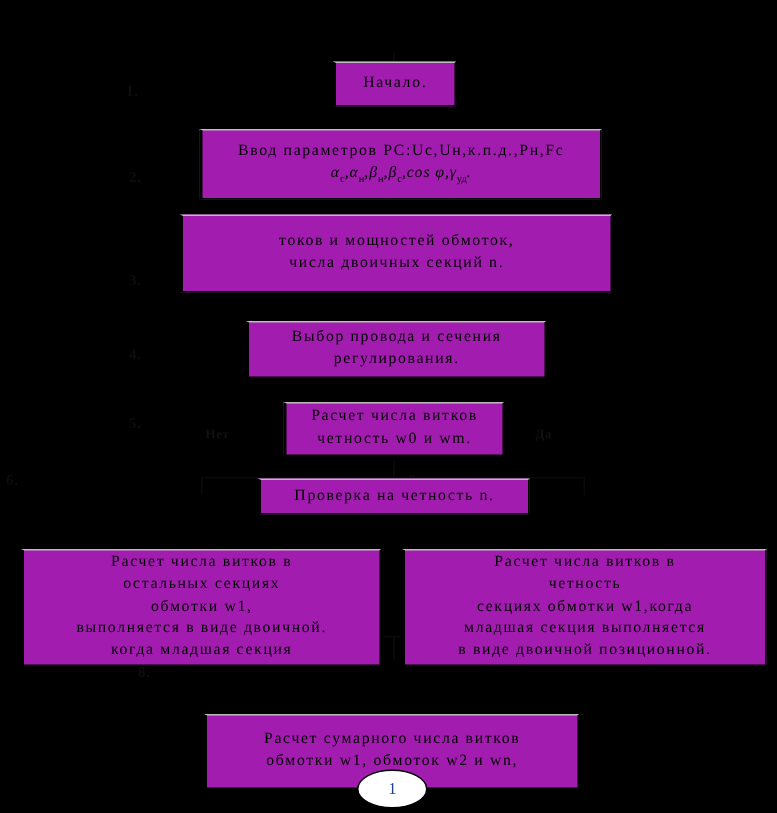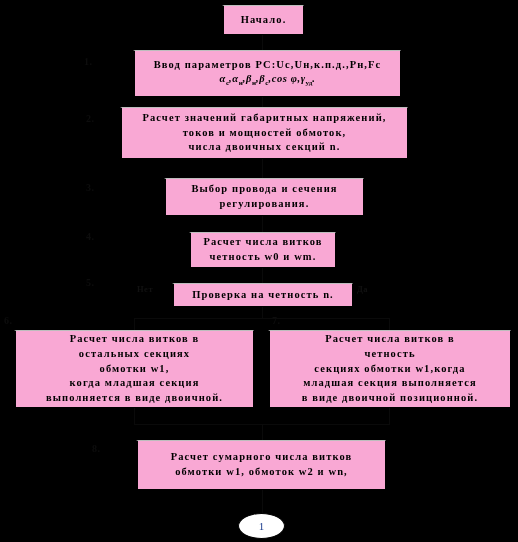--- a/index.html
+++ b/index.html
@@ -20,35 +20,36 @@
     position: absolute;
     left: 0; top: 0;
     width: 518px;
     height: 542px;
   }
 
   
   .node {
     position: absolute;
     box-sizing: border-box;
-    background: #f9a8d4;
+    background: #a21caf;
     color: #000000;
     border: 1px solid #000000;
     border-left: 2px solid #000000;
     border-top: 1px solid #bdbdbd;
     display: flex;
     flex-direction: column;
     align-items: center;
     justify-content: center;
     text-align: center;
     letter-spacing: 1.1px;
     font-size: 10.5px;
     line-height: 1.42;
-    font-weight: 700;
+    font-weight: 400;
     padding: 2px 4px;
+    margin-top: 36px;
   }
   .node .ln { display: block; white-space: nowrap; }
 
   .node.shadow-r {
     box-shadow: 2px 0 0 0 #000000;
   }
 
   
   #node-start { left: 222px; top: 5px;  width: 82px;  height: 30px; }
 
@@ -158,21 +159,20 @@
   </div>
 
   <div class="node shadow-r" id="node-input">
     <span class="ln">Ввод параметров РС:Uс,Uн,к.п.д.,Рн,Fc</span>
     <span class="ln formula">
       <span>α<span class="sub">с</span></span>,<span>α<span class="sub">н</span></span>,<span>β<span class="sub">н</span></span>,<span>β<span class="sub">с</span></span>,<span>cos&nbsp;φ</span>,<span>γ<span class="sub">уд</span></span>.
     </span>
   </div>
 
   <div class="node shadow-r" id="node-calc-volt">
-    <span class="ln">Расчет значений габаритных напряжений,</span>
     <span class="ln">токов и мощностей обмоток,</span>
     <span class="ln">числа двоичных секций n.</span>
   </div>
 
   <div class="node shadow-r" id="node-wire">
     <span class="ln">Выбор провода и сечения</span>
     <span class="ln">регулирования.</span>
   </div>
 
   <div class="node shadow-r" id="node-turns0">
@@ -181,22 +181,22 @@
   </div>
 
   <div class="node shadow-r" id="node-parity">
     <span class="ln">Проверка на четность n.</span>
   </div>
 
   <div class="node shadow-r" id="node-branch-left">
     <span class="ln">Расчет числа витков в</span>
     <span class="ln">остальных секциях</span>
     <span class="ln">обмотки w1,</span>
+    <span class="ln">выполняется в виде двоичной.</span>
     <span class="ln">когда младшая секция</span>
-    <span class="ln">выполняется в виде двоичной.</span>
   </div>
 
   <div class="node shadow-r" id="node-branch-right">
     <span class="ln">Расчет числа витков в</span>
     <span class="ln">четность</span>
     <span class="ln">секциях обмотки w1,когда</span>
     <span class="ln">младшая секция выполняется</span>
     <span class="ln">в виде двоичной позиционной.</span>
   </div>
 

